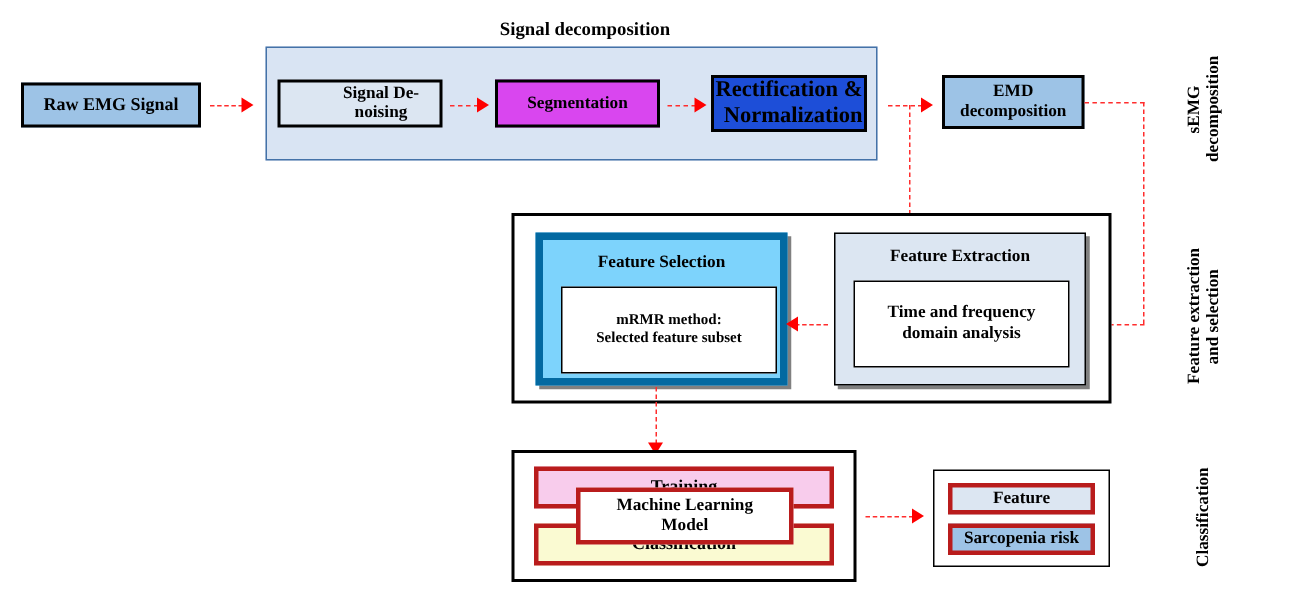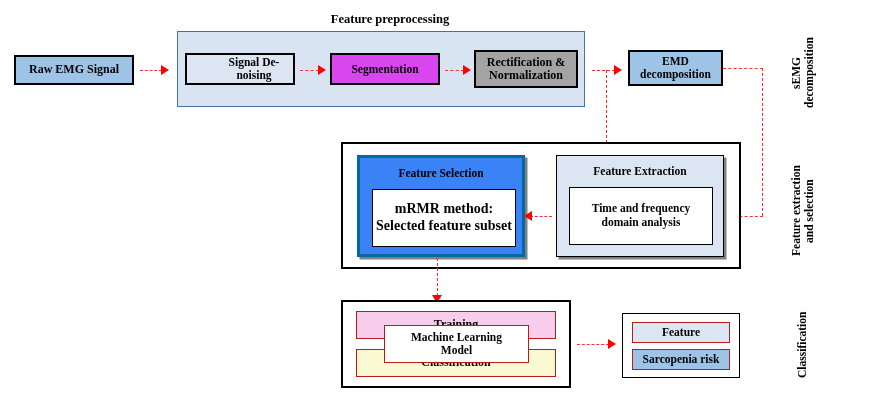--- a/index.html
+++ b/index.html
@@ -25,21 +25,21 @@
     box-sizing: border-box;
     display: flex;
     align-items: center;
     justify-content: center;
     text-align: center;
     font-weight: bold;
     color: #000000;
     line-height: 1.12;
   }
   .b-thick  { border: 2px solid #000000; }
-  .b-thin   { border: 1px solid #b91c1c; }
+  .b-thin   { border: 3px solid #b91c1c; }
 
   
   .vlabel {
     position: absolute;
     font-weight: bold;
     color: #000000;
     text-align: center;
     line-height: 1.15;
     writing-mode: vertical-rl;
     transform: rotate(180deg);
@@ -83,21 +83,21 @@
     border-left: 5px solid transparent;
     border-right: 5px solid transparent;
     border-top: 8px solid #ff0000;
   }
 </style>
 </head>
 <body>
 
 <div id="canvas">
 
-  <div class="caption" style="left:300px; top:12px; width:180px; font-size:12.5px;">Feature preprocessing</div>
+  <div class="caption" style="left:300px; top:12px; width:180px; font-size:12.5px;">Signal decomposition</div>
 
   <div class="box b-thick" style="left:14px; top:55px; width:120px; height:30px;
               background:#9DC3E6; font-size:12px;">
     <span>Raw EMG Signal</span>
   </div>
 
   <div class="h-dash" style="left:140px; top:70px; width:22px;"></div>
   <div class="arrow-r" style="left:161px; top:65px;"></div>
 
   <div style="position:absolute; left:177px; top:31px; width:408px; height:76px;
@@ -113,21 +113,21 @@
 
   <div class="box b-thick" style="left:330px; top:53px; width:110px; height:32px;
               background:#d946ef; font-size:11.5px;">
     <span>Segmentation</span>
   </div>
 
   <div class="h-dash" style="left:445px; top:70px; width:19px;"></div>
   <div class="arrow-r" style="left:463px; top:65px;"></div>
 
   <div class="box b-thick" style="left:474px; top:50px; width:104px; height:38px;
-              background:#a3a3a3; font-size:12px; white-space:pre-line;">
+              background:#1d4ed8; font-size:15px; white-space:pre-line;text-align:right;">
     <span style="white-space:pre-line;">Rectification &amp;
 Normalization</span>
   </div>
 
   <div class="h-dash" style="left:592px; top:70px; width:23px;"></div>
   <div class="arrow-r" style="left:614px; top:65px;"></div>
 
   <div class="box b-thick" style="left:628px; top:50px; width:95px; height:36px;
               background:#9DC3E6; font-size:11.5px; white-space:pre-line;">
     <span style="white-space:pre-line;">EMD
@@ -139,27 +139,27 @@
 
   <div class="h-dash" style="left:723px; top:68px; width:40px;"></div>
   <div class="v-dash" style="left:762px; top:68px; height:148px;"></div>
   <div class="h-dash" style="left:724px; top:216px; width:39px;"></div>
   <div class="arrow-l" style="left:716px; top:211px;"></div>
 
   <div style="position:absolute; left:341px; top:142px; width:400px; height:127px;
               border:2px solid #000000; background:#FFFFFF; box-sizing:border-box;"></div>
 
   <div style="position:absolute; left:357px; top:155px; width:168px; height:102px;
-              background:#3b82f6; border:3px solid #0369a1; box-sizing:border-box;
+              background:#7dd3fc; border:5px solid #0369a1; box-sizing:border-box;
               box-shadow:2.5px 2.5px 0 0 #808080;">
     <div style="text-align:center; font-weight:bold; font-size:11.5px; margin-top:9px;">Feature Selection</div>
     <div style="position:absolute; left:12px; top:31px; width:144px; height:58px;
                 background:#FFFFFF; border:1px solid #000000; box-sizing:border-box;
                 display:flex; align-items:center; justify-content:center;">
-      <span style="white-space:pre-line; text-align:center; font-weight:bold; font-size:14px; line-height:1.2;">mRMR method:
+      <span style="white-space:pre-line; text-align:center; font-weight:bold; font-size:10px; line-height:1.2;">mRMR method:
 Selected feature subset</span>
     </div>
   </div>
 
   <div class="h-dash" style="left:530px; top:216px; width:22px;"></div>
   <div class="arrow-l" style="left:524px; top:211px;"></div>
 
   <div style="position:absolute; left:556px; top:155px; width:168px; height:102px;
               background:#DCE6F2; border:1px solid #000000; box-sizing:border-box;
               box-shadow:2.5px 2.5px 0 0 #808080;">

